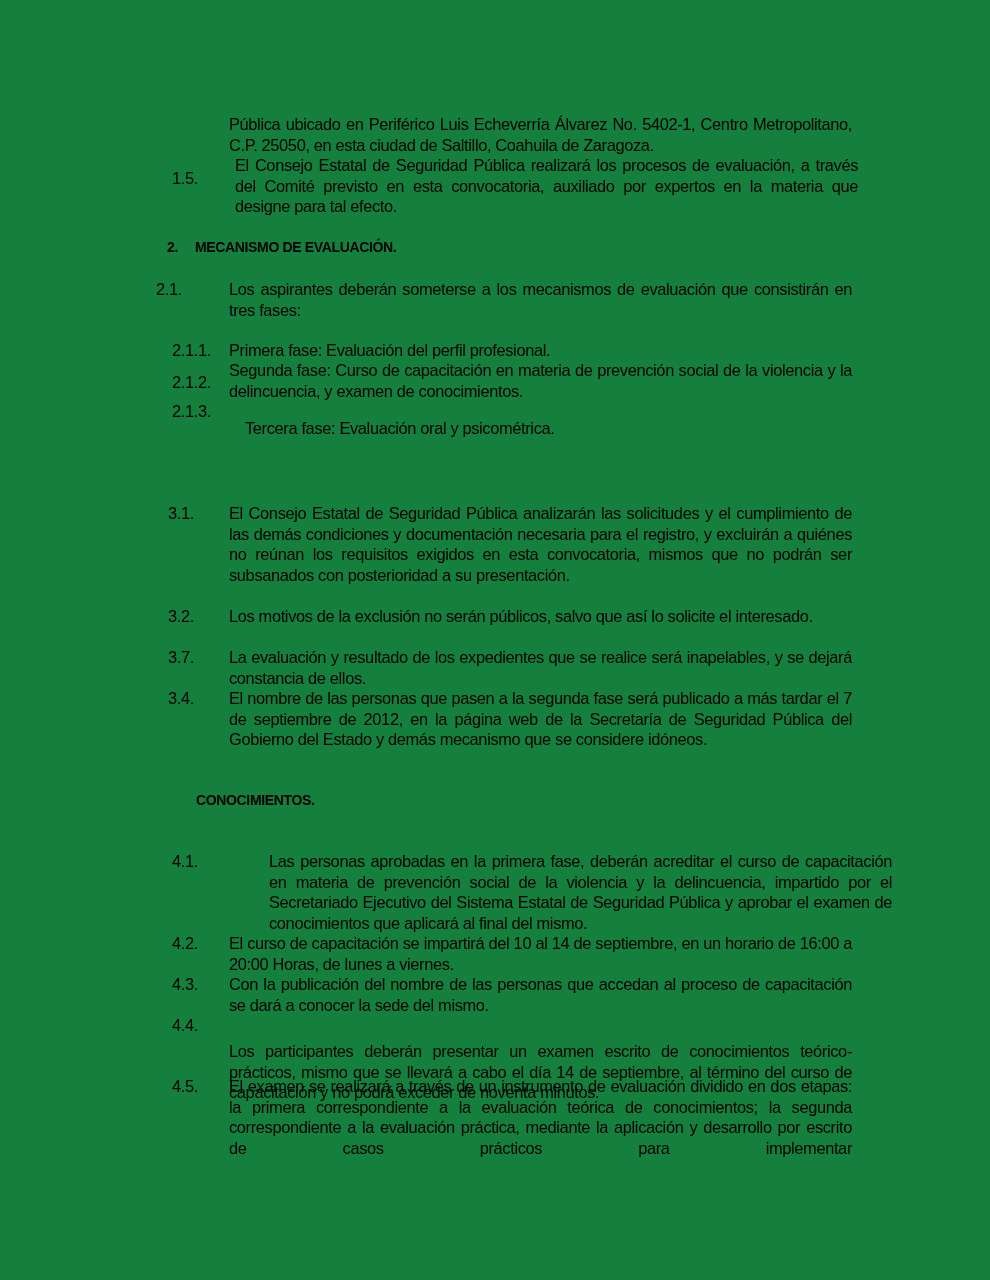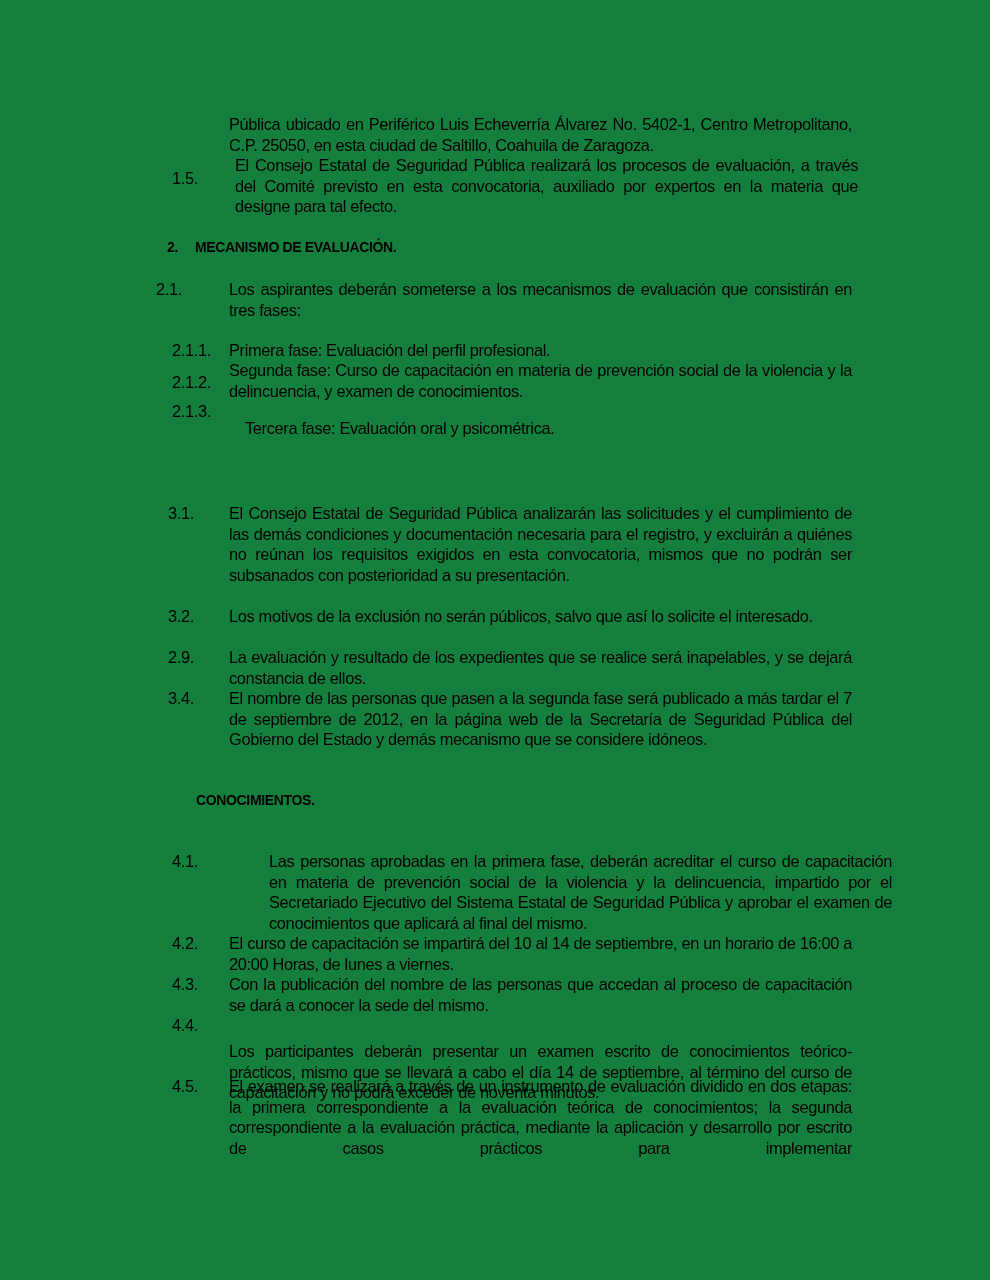--- a/index.html
+++ b/index.html
@@ -60,21 +60,21 @@
     <div class="num" style="left:168px; top:503px;">3.1.</div>
     <div class="body last-left" style="top:503px;">El Consejo Estatal de Seguridad Pública analizarán las solicitudes y el cumplimiento de las demás condiciones y documentación necesaria para el registro, y excluirán a quiénes no reúnan los requisitos exigidos en esta convocatoria, mismos que no podrán ser subsanados con posterioridad a su presentación.</div>
   </div>
 
   <div class="item">
     <div class="num" style="left:168px; top:606px;">3.2.</div>
     <div class="body last-left" style="top:606px;">Los motivos de la exclusión no serán públicos, salvo que así lo solicite el interesado.</div>
   </div>
 
   <div class="item">
-    <div class="num" style="left:168px; top:647px;">2.9.</div>
+    <div class="num" style="left:168px; top:647px;">3.7.</div>
     <div class="body last-left" style="top:647px;">La evaluación y resultado de los expedientes que se realice será inapelables, y se dejará constancia de ellos.</div>
   </div>
 
   <div class="item">
     <div class="num" style="left:168px; top:688px;">3.4.</div>
     <div class="body last-left" style="top:688px;">El nombre de las personas que pasen a la segunda fase será publicado a más tardar el 7 de septiembre de 2012, en la página web de la Secretaría de Seguridad Pública del Gobierno del Estado y demás mecanismo que se considere idóneos.</div>
   </div>
 
   <div class="heading" style="top:790px;">
     <span class="hcont">CONOCIMIENTOS.</span>

